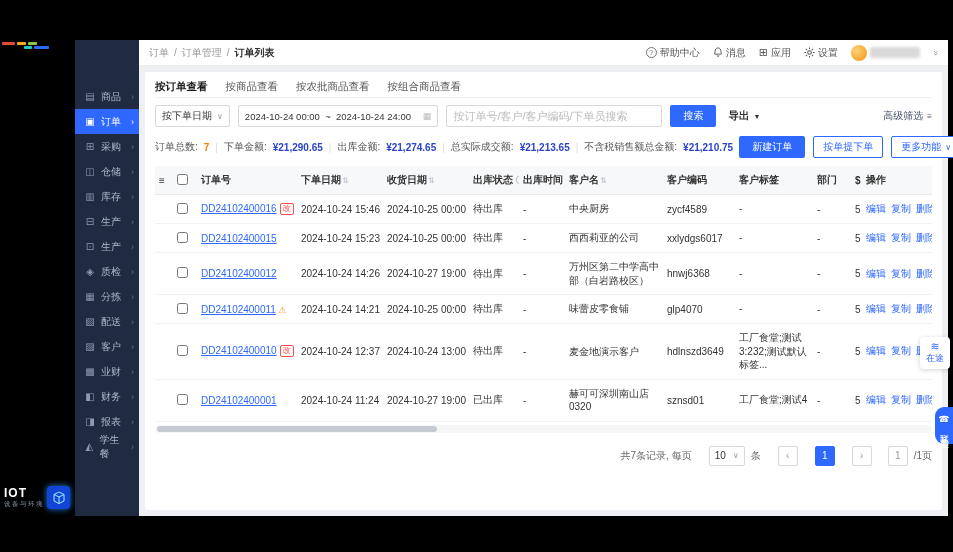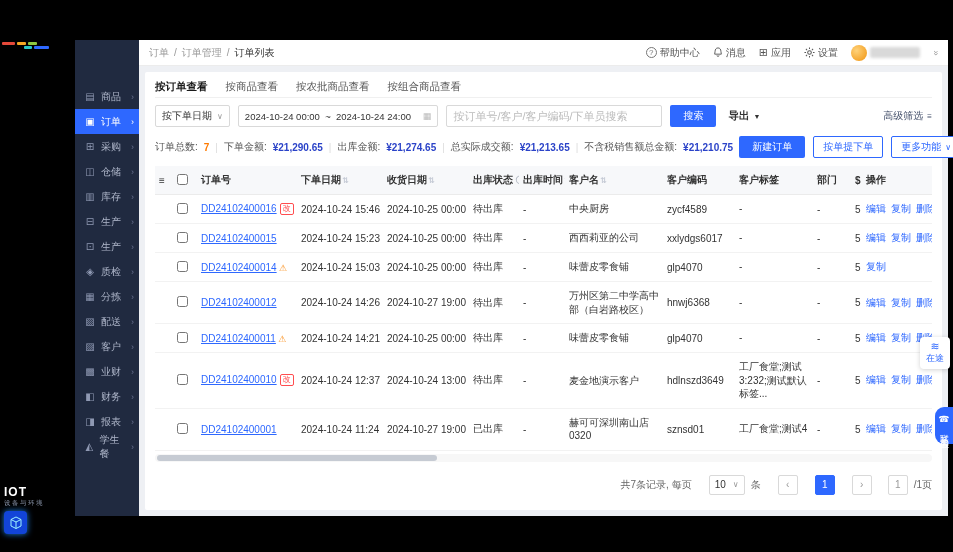--- a/index.html
+++ b/index.html
@@ -6,41 +6,41 @@
   html,body { width:953px; height:552px; }
   body { background:#000; font-family:"Liberation Sans","DejaVu Sans",sans-serif; overflow:hidden; position:relative; }
 
   
   .dashes { position:absolute; left:2px; top:42px; width:64px; z-index:5; }
   .dashes .r { display:flex; gap:2px; margin-bottom:1px; }
   .dashes i { display:block; height:3px; border-radius:1px; }
   .d1{width:13px;background:#e5493a;} .d2{width:9px;background:#f5a623;} .d3{width:9px;background:#8dc63f;}
   .d4{width:8px;background:#28c8c8;margin-left:22px;} .d5{width:15px;background:#2e68ff;}
 
-  .iot { position:absolute; left:4px; top:486px; display:flex; align-items:flex-start; gap:3px; z-index:5;flex-direction:column; }
+  .iot { position:absolute; left:4px; top:486px; display:flex; align-items:flex-end; gap:3px; z-index:5; }
   .iot-t1 { color:#fff; font-weight:bold; font-size:12px; line-height:13px; letter-spacing:1px; }
   .iot-t2 { color:#8f9ab0; font-size:6.5px; letter-spacing:1.5px; }
   .iot-cube { width:23px; height:23px; background:#1244d8; border-radius:4px; display:flex; align-items:center; justify-content:center; box-shadow:0 0 6px #1e7fe0; }
 
   
   .app { position:absolute; left:75px; top:40px; width:873px; height:476px; display:flex; background:#eef0f4; }
 
   
   .sidebar { width:64px; background:#202a40; padding-top:44px; flex:none; display:flex; flex-direction:column; }
   .side-item { height:25px; display:flex; align-items:center; padding:0 5px 0 9px; color:#aeb6c9; font-size:10px; gap:5px; cursor:pointer; }
   .side-item .ic { font-size:10px; width:12px; text-align:center; color:#8f99b3; }
   .side-item .chev { margin-left:auto; color:#68728e; font-size:9px; }
   .side-item.active { background:#2e68ff; color:#fff; }
   .side-item.active .ic, .side-item.active .chev { color:#fff; }
 
   
   .content { flex:1; display:flex; flex-direction:column; min-width:0; }
   .topbar { height:26px; background:#fff; display:flex; align-items:center; padding:0 10px; border-bottom:1px solid #ececec; flex:none; }
   .crumb { font-size:10px; color:#999; display:flex; gap:5px; align-items:center; }
-  .crumb .cur { color:#333; font-weight:normal; }
+  .crumb .cur { color:#333; font-weight:bold; }
   .top-right { margin-left:auto; display:flex; align-items:center; gap:13px; font-size:10px; color:#555; }
   .tb-item { display:flex; align-items:center; gap:3px; cursor:pointer; }
   .circle-q { width:11px; height:11px; border:1px solid #777; border-radius:50%; font-size:8px; display:flex; align-items:center; justify-content:center; color:#777; }
   .avatar { width:16px; height:16px; border-radius:50%; background:radial-gradient(circle at 35% 35%, #ffd27a, #f0940f); flex:none; }
   .nameblur { width:50px; height:11px; background:#d9d9d9; border-radius:2px; filter:blur(1.5px); }
   .collapse { color:#999; font-size:9px; transform:rotate(90deg); display:inline-block; }
 
   .main { flex:1; padding:6px; min-height:0; }
   .card { background:#fff; height:100%; border-radius:2px; padding:4px 10px 24px 10px; }
 
@@ -375,35 +375,20 @@
               <td class="wrap">西西莉亚的公司</td>
               <td>xxlydgs6017</td>
               <td class="wrap">-</td>
               <td>-</td>
               <td class="c-clip">5</td>
               <td class="ops"><a>编辑</a><a>复制</a><a>删除</a></td>
             </tr>
             <tr>
               <td></td>
               <td><input type="checkbox" class="cb" style=""></td>
-              <td><a class="link">DD24102400014</a><span class="warn">⚠</span></td>
-              <td>2024-10-24 15:03</td>
-              <td>2024-10-25 00:00</td>
-              <td>待出库</td>
-              <td>-</td>
-              <td class="wrap">味蕾皮零食铺</td>
-              <td>glp4070</td>
-              <td class="wrap">-</td>
-              <td>-</td>
-              <td class="c-clip">5</td>
-              <td class="ops"><a>复制</a></td>
-            </tr>
-            <tr>
-              <td></td>
-              <td><input type="checkbox" class="cb" style=""></td>
               <td><a class="link">DD24102400012</a></td>
               <td>2024-10-24 14:26</td>
               <td>2024-10-27 19:00</td>
               <td>待出库</td>
               <td>-</td>
               <td class="wrap">万州区第二中学高中部（白岩路校区）</td>
               <td>hnwj6368</td>
               <td class="wrap">-</td>
               <td>-</td>
               <td class="c-clip">5</td>

